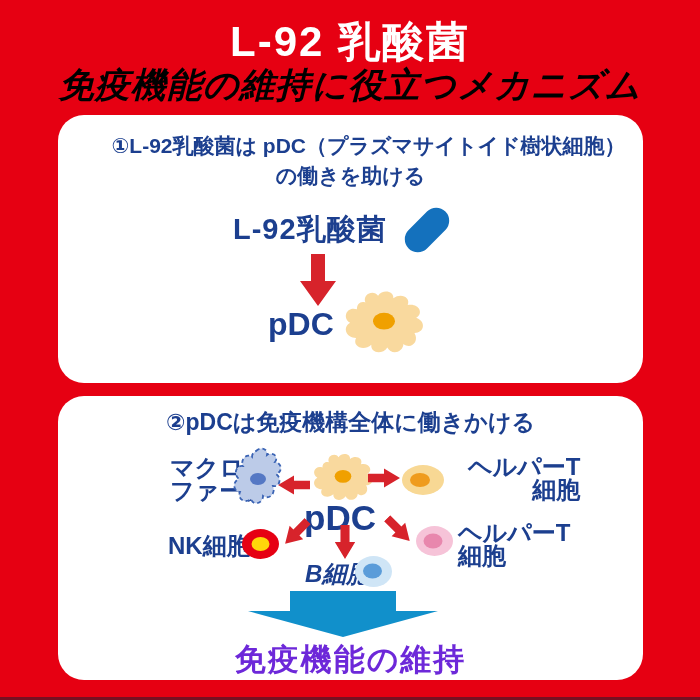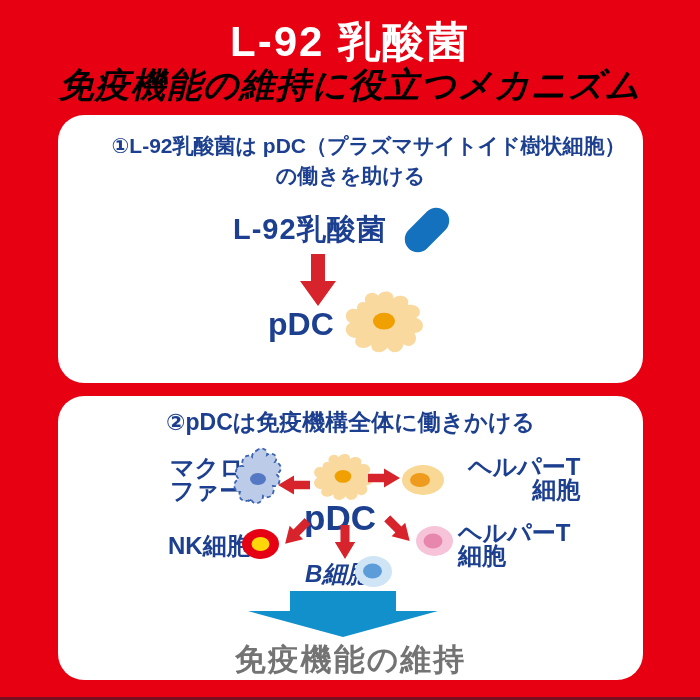--- a/index.html
+++ b/index.html
@@ -159,17 +159,17 @@
         <ellipse cx="17.5" cy="15" rx="9.5" ry="7.5" fill="#5b9cd9"></ellipse>
       </svg>
     </span>
 
     <span class="abs" style="left:190px;top:195px;">
       <svg width="190" height="46" viewBox="0 0 190 46">
         <polygon points="42,0 148,0 148,20 190,20 95,46 0,20 42,20" fill="#1190cb"></polygon>
       </svg>
     </span>
 
-    <div class="abs ctr conclusion" style="color: #737373;">免疫機能の維持</div>
+    <div class="abs ctr conclusion" style="color: #6d28d9;">免疫機能の維持</div>
   </section>
 
   <div class="abs bottom-edge"></div>
 </div>
 
 </body></html>

